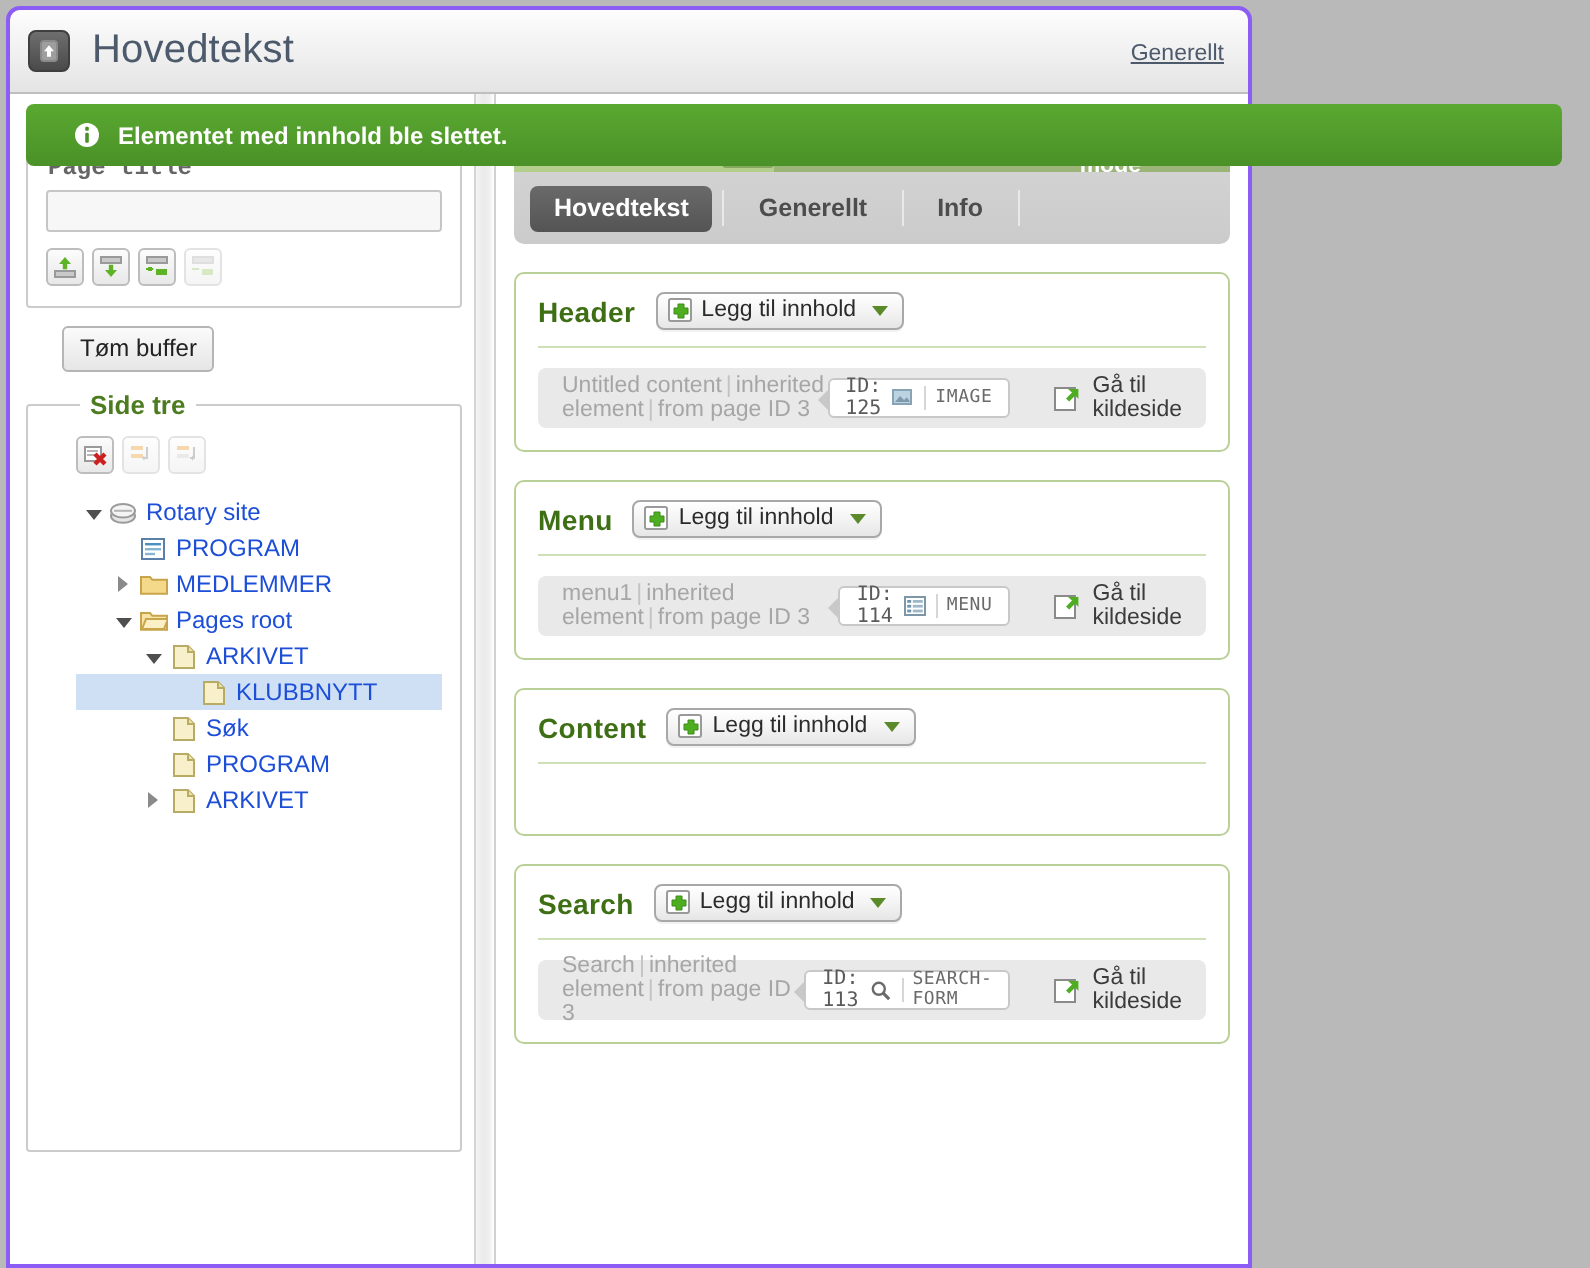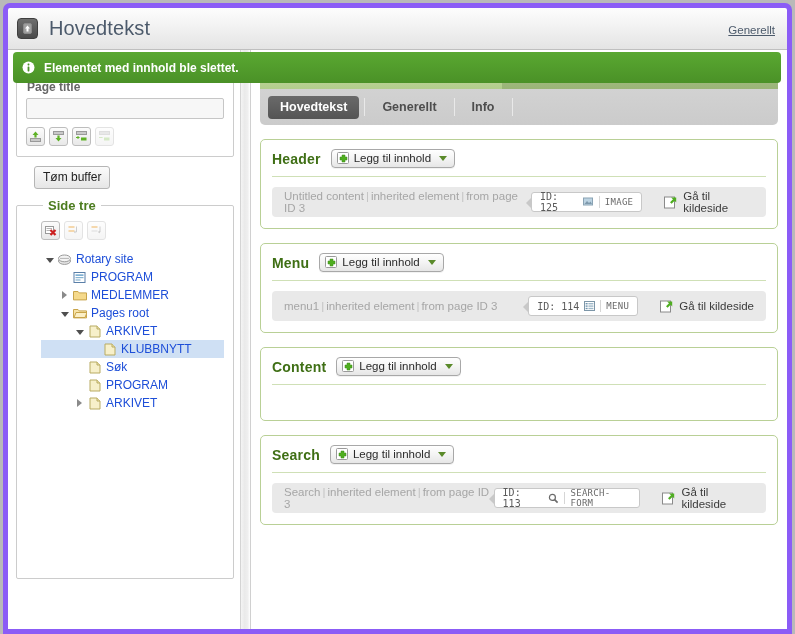--- a/index.html
+++ b/index.html
@@ -5,23 +5,23 @@
   * { box-sizing: border-box; }
   html, body {
     margin: 0; padding: 0;
     width: 795px; height: 634px;
     background: #b9b9b9;
     font-family: "Liberation Sans", sans-serif;
     overflow: hidden;
   }
   #app {
     position: absolute; left: 3px; top: 3px;
-    width: 789px; height: 631px;
+    width: 623px; height: 631px;
     background: #ffffff;
-    border: 5px solid #8b5cf6;
+    border: 2px solid #8b5cf6;
     border-radius: 7px 7px 0 0;
     overflow: hidden;
   }
 
   
   .topbar {
     position: relative;
     height: 42px;
     background: linear-gradient(to bottom,#fdfdfd 0%, #f2f2f2 45%, #e4e4e4 100%);
     border-bottom: 1px solid #bfbfbf;
@@ -78,20 +78,21 @@
   fieldset.box legend {
     font-size: 13px;
     font-weight: bold;
     color: #4c7c1f;
     padding: 0 5px;
     margin-left: 2px;
   }
   .field-label {
     font-size: 12px; font-weight: bold; color: #666;
     margin: 3px 0 4px 1px;
+    font-family: Liberation Mono, monospace;
   }
   .text-input {
     width: 100%; height: 21px;
     border: 1px solid #c6c6c6;
     background: #f7f7f7;
     border-radius: 2px;
     font-size: 12px;
     padding: 0 4px;
     color: #333;
   }
@@ -656,21 +657,21 @@
               </span>
             </div>
           </div>
         </div>
     </div>
   </div>
 </div>
 
 <div style="position:absolute; left:13px; top:52px; width:768px; height:31px;
             background:linear-gradient(to bottom,#5aa831,#4a9127);
-            border-radius:4px; display:flex; align-items:center; padding-left:9px;">
+            border-radius:4px; display:flex; align-items:center; padding-left:24px;">
   <span style="display:flex;">
     <svg width="13" height="13" viewBox="0 0 13 13">
       <circle cx="6.5" cy="6.5" r="6" fill="#ffffff"></circle>
       <rect x="5.6" y="2.4" width="1.8" height="2" rx="0.6" fill="#4a9127"></rect>
       <rect x="5.6" y="5.4" width="1.8" height="5" rx="0.6" fill="#4a9127"></rect>
     </svg>
   </span>
   <span style="margin-left:9px; font-size:12px; font-weight:bold; color:#ffffff;">Elementet med innhold ble slettet.</span>
 </div>
 

